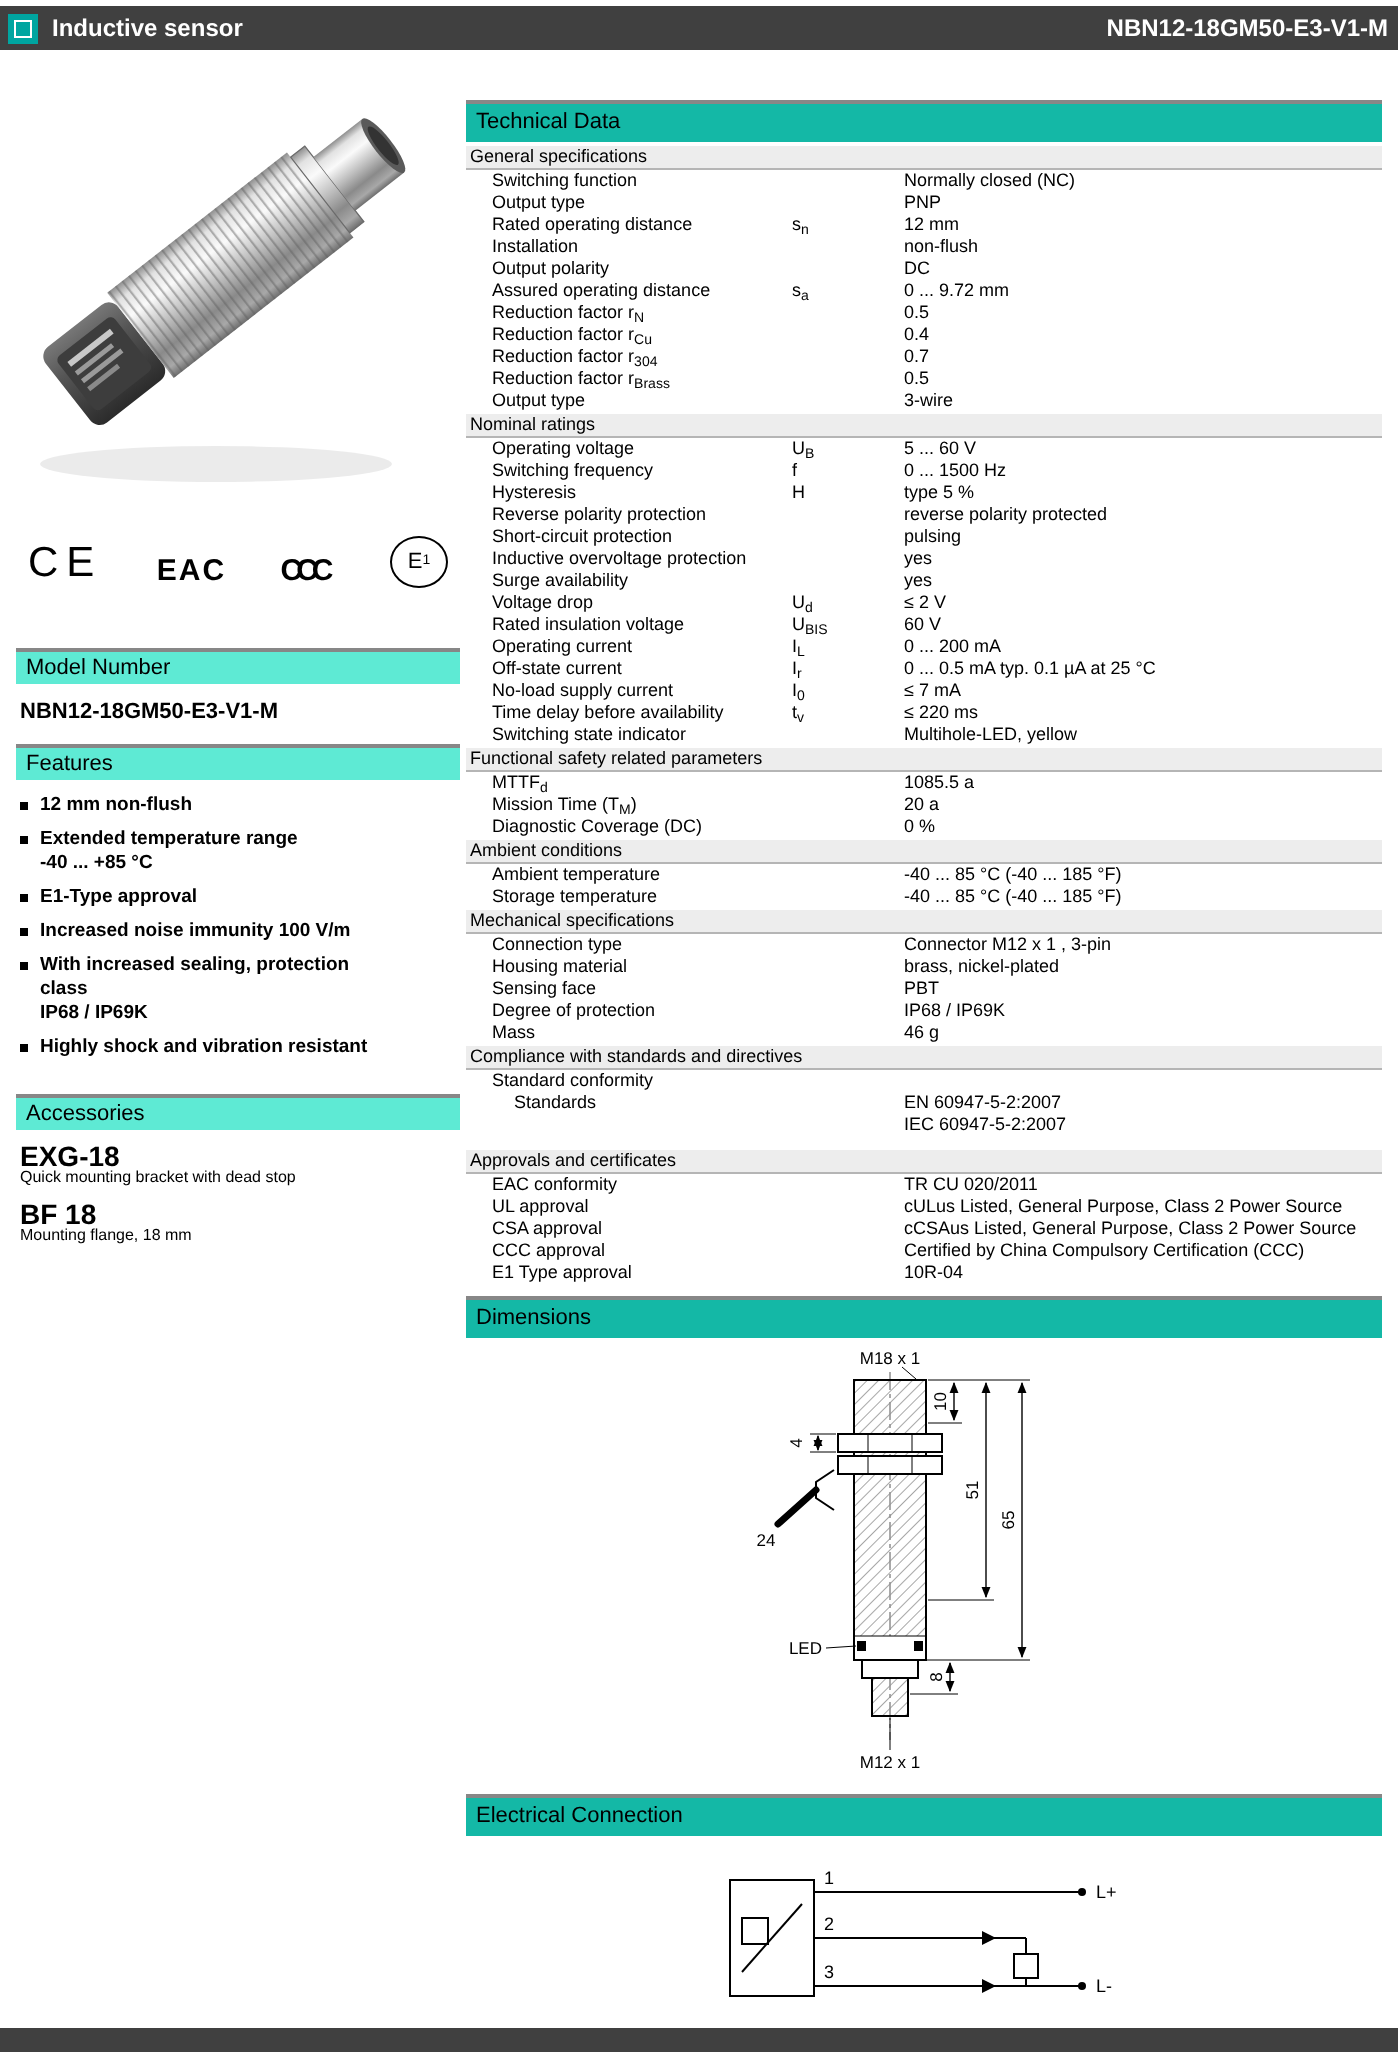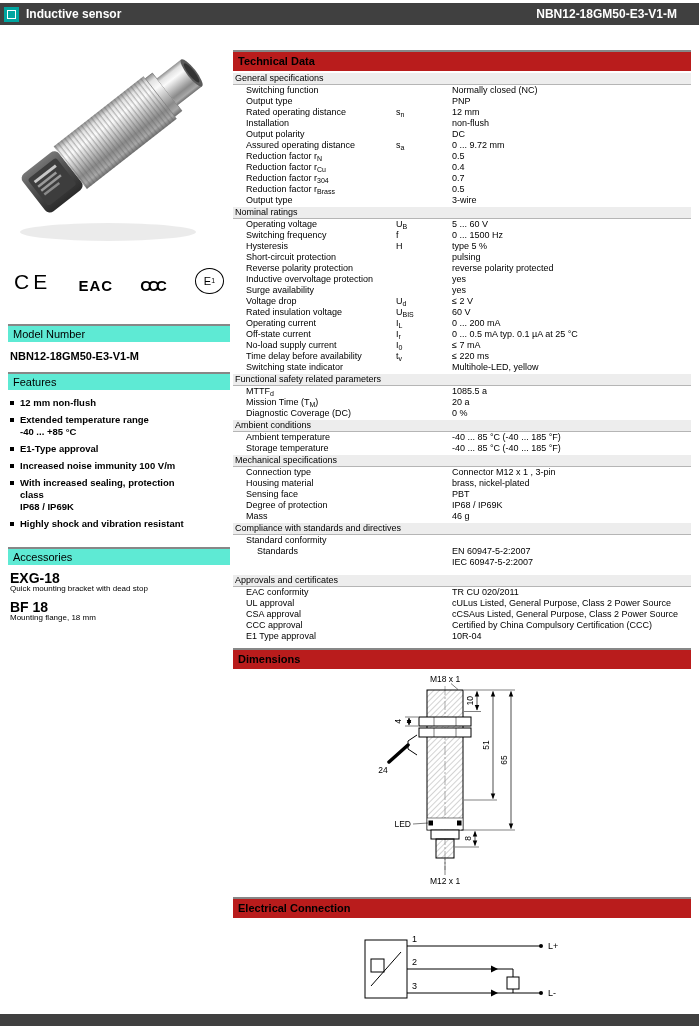--- a/index.html
+++ b/index.html
@@ -1,21 +1,21 @@
 <!DOCTYPE html>
 <html><head>
 <meta charset="utf-8">
 <style>
   html,body{margin:0;padding:0}
   body{width:699px;height:1026px;position:relative;background:#fff;overflow:hidden;
        font-family:"Liberation Sans",sans-serif;font-size:9px;color:#000;}
   sub{font-size:7px;line-height:0;vertical-align:-2px}
 
   .topbar{position:absolute;left:0;top:3px;width:699px;height:22px;background:#404040;
-          display:flex;align-items:center;gap:7px;padding:0 22px 0 4px;box-sizing:border-box}
+          display:flex;align-items:center;gap:7px;padding:0 5px 0 4px;box-sizing:border-box}
   .brandsq{width:15px;height:15px;background:#00a5a0;position:relative;flex:0 0 auto}
   .brandsq::after{content:"";position:absolute;top:3px;left:3px;right:3px;bottom:3px;border:1.5px solid #fff}
   .ptitle{color:#fff;font-size:12px;font-weight:bold;flex:1}
   .pmodel{color:#fff;font-size:12px;font-weight:bold}
   .footerbar{position:absolute;left:0;top:1014px;width:699px;height:12px;background:#404040}
 
   .leftcol{position:absolute;left:8px;top:36px;width:222px}
   .photo{height:212px;position:relative}
   .logos{display:flex;align-items:flex-end;justify-content:space-between;height:44px;padding:0 6px;margin-top:2px}
   .logo-ce{font-size:21px;letter-spacing:4px}
@@ -30,21 +30,21 @@
   .featlist{padding:7px 2px 2px 2px}
   .feat{display:flex;gap:6px;margin-bottom:5px}
   .fbull{width:4px;height:4px;background:#000;margin-top:4px;flex:0 0 auto}
   .ftext{font-size:9.5px;font-weight:bold;line-height:12px;white-space:pre-line}
   .acclist{padding:7px 2px}
   .acc{margin-bottom:7px}
   .accname{font-size:14px;font-weight:bold;line-height:12px}
   .accdesc{font-size:8px;line-height:10px}
 
   .rightcol{position:absolute;left:233px;top:50px;width:458px}
-  .mainbar{background:#b91c1c;border-top:2px solid #878787;font-weight:bold;font-size:11px;
+  .mainbar{background:#14b8a6;border-top:2px solid #878787;font-weight:normal;font-size:11px;
            padding:2px 5px;height:15px;line-height:15px}
   .ttable{margin-top:2px}
   .tsec{font-weight:normal;background:#ededed;border-bottom:1px solid #b5b5b5;height:11px;
         line-height:11px;padding-left:2px;margin-top:1px}
   .tsec.tgap{margin-top:7px}
   .trow{display:flex;min-height:11px;line-height:11px}
   .tlabel{width:150px;padding-left:13px;flex:0 0 auto}
   .tlabel.tind{padding-left:24px;width:139px}
   .tsym{width:56px;flex:0 0 auto}
   .tval{flex:1;white-space:pre-line}
@@ -226,28 +226,28 @@
         <span class="tlabel">Switching frequency</span>
         <span class="tsym">f</span>
         <span class="tval">0 ... 1500 Hz</span>
       </div>
       <div class="trow">
         <span class="tlabel">Hysteresis</span>
         <span class="tsym">H</span>
         <span class="tval">type 5  %</span>
       </div>
       <div class="trow">
+        <span class="tlabel">Reverse polarity protection</span>
+        <span class="tsym"></span>
+        <span class="tval">reverse polarity protected</span>
+      </div>
+      <div class="trow">
         <span class="tlabel">Short-circuit protection</span>
         <span class="tsym"></span>
         <span class="tval">pulsing</span>
-      </div>
-      <div class="trow">
-        <span class="tlabel">Reverse polarity protection</span>
-        <span class="tsym"></span>
-        <span class="tval">reverse polarity protected</span>
       </div>
       <div class="trow">
         <span class="tlabel">Inductive overvoltage protection</span>
         <span class="tsym"></span>
         <span class="tval">yes</span>
       </div>
       <div class="trow">
         <span class="tlabel">Surge availability</span>
         <span class="tsym"></span>
         <span class="tval">yes</span>

